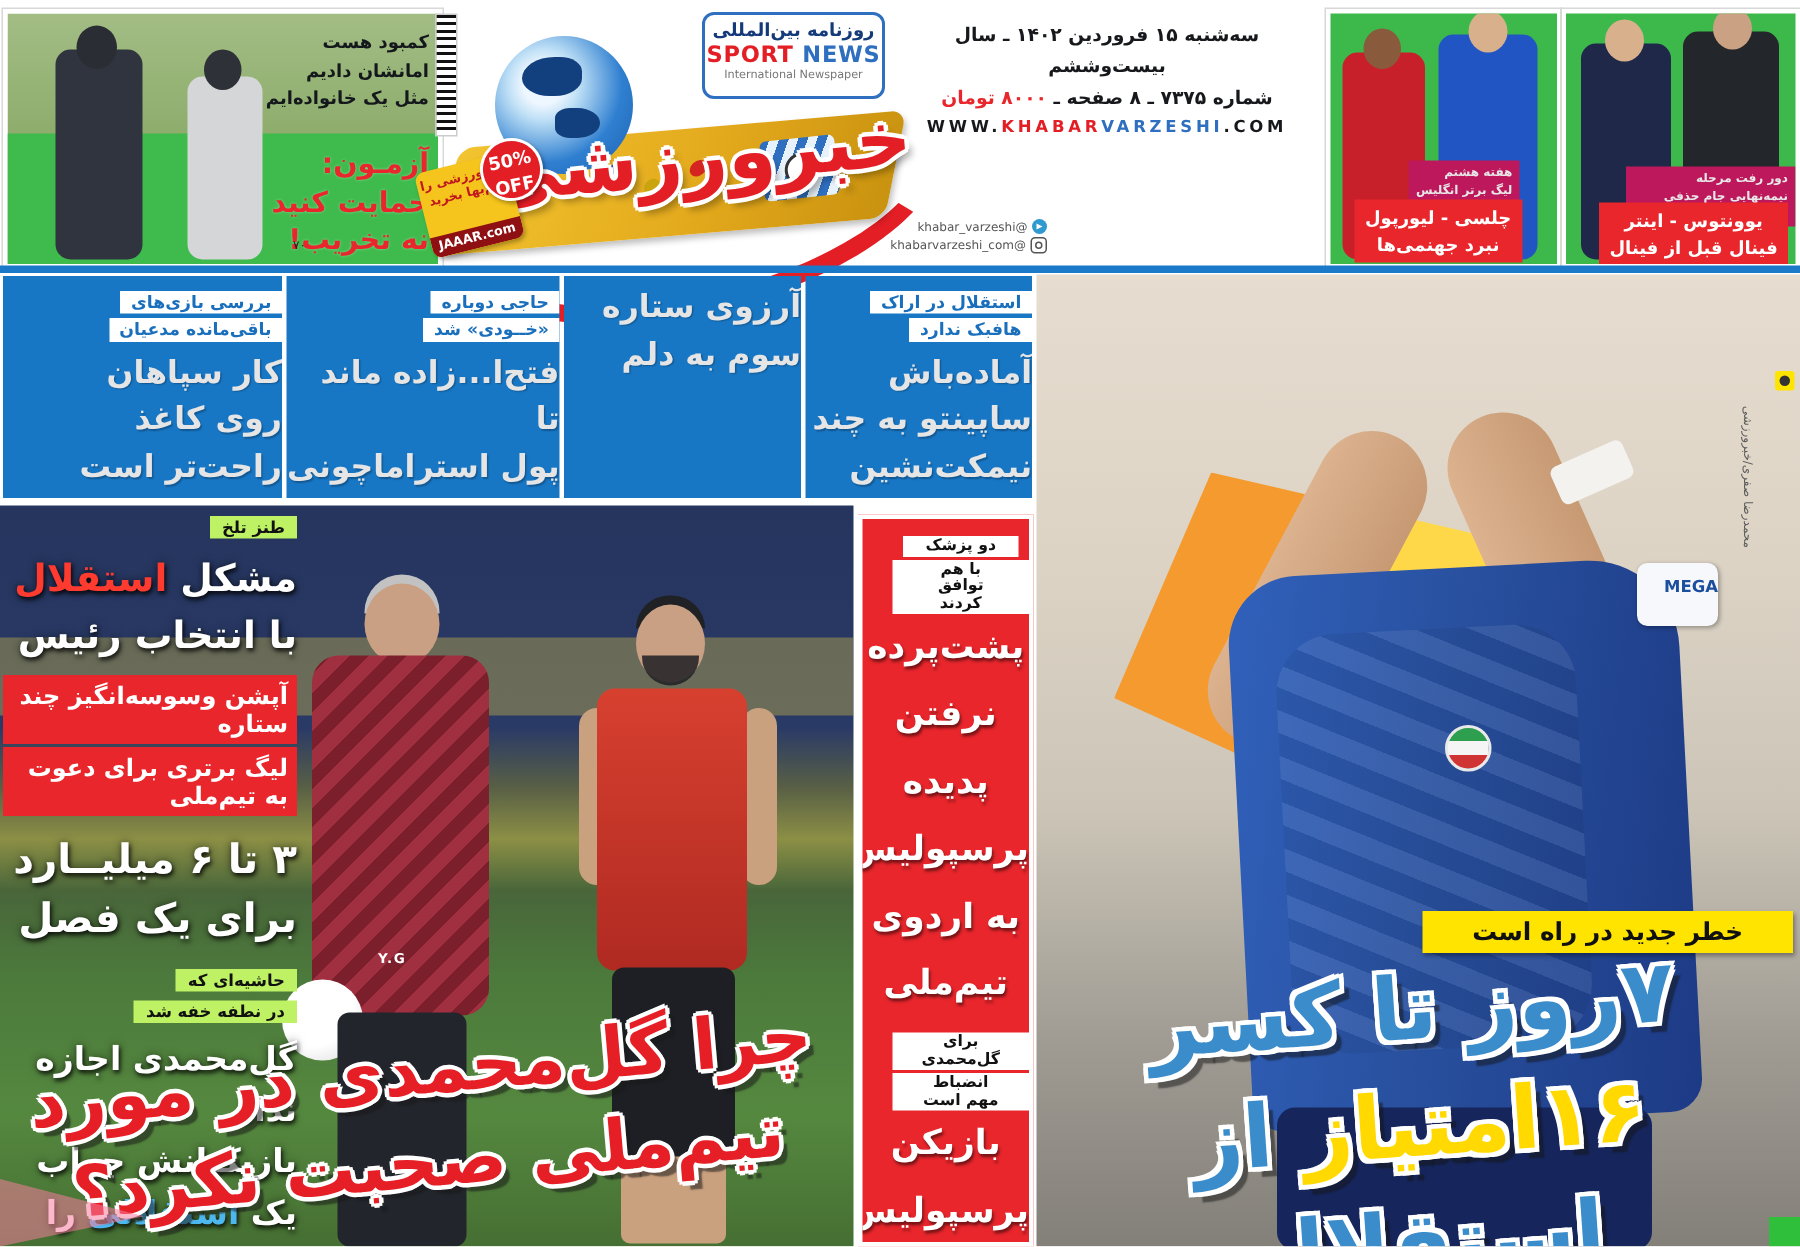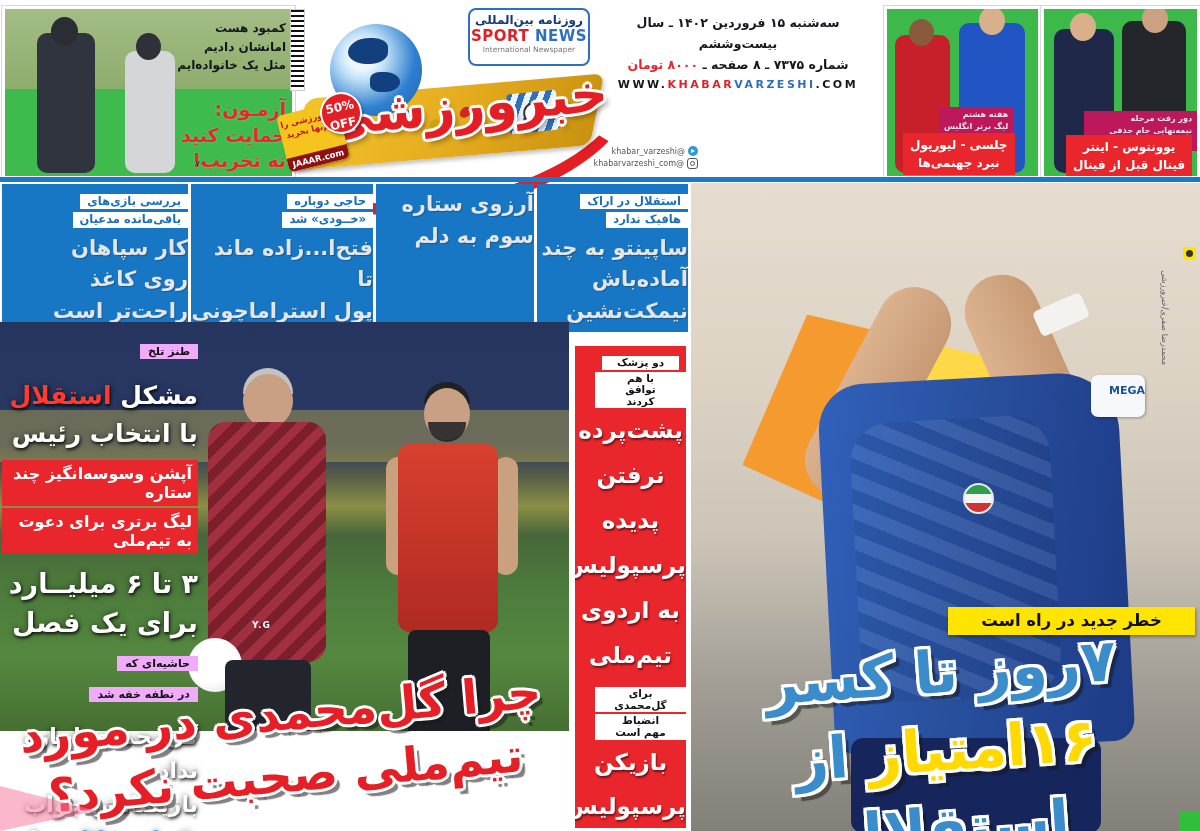--- a/index.html
+++ b/index.html
@@ -76,27 +76,27 @@
   .hbox{top:184px;height:148px;background:#1877c5;overflow:hidden;}
   .hb0{left:537px;width:151px;} .hb1{left:376px;width:158px;}
   .hb2{left:191px;width:182px;} .hb3{left:2px;width:186px;}
   .chip{display:inline-block;background:#fff;color:#1a6fbd;font-size:11.5px;font-weight:bold;
         padding:1px 7px;margin-top:2px;}
   .hbox .chips{padding-top:7px;line-height:1.15;}
   .hbox .ttl{margin-top:5px;color:#e5e5e5;font-weight:bold;font-size:21px;line-height:1.5;
              text-shadow:1px 1px 1px rgba(0,0,0,.25);}
 
   
-  .center-photo{left:0;top:322px;width:569px;height:409px;overflow:hidden;
+  .center-photo{left:0;top:337px;width:569px;height:494px;overflow:hidden;
     background:linear-gradient(180deg,#25355e 0%,#2a3a66 30%,#585f45 38%,#8c8f45 45%,#49663a 52%,#4c7a3c 64%,#55883f 82%,#466f33 100%);}
   .seatband{left:0;top:88px;width:100%;height:52px;background:rgba(214,193,70,.38);}
   .ball{border-radius:50%;background:radial-gradient(circle at 35% 30%,#ffffff 0 55%,#d9d9d9 100%);}
   .ycap{position:absolute;color:#fff;font-size:9px;font-weight:bold;letter-spacing:1px;}
   .left-col{left:2px;top:340px;width:198px;text-align:right;padding-right:2px;box-sizing:border-box;}
-  .wtag{display:inline-block;background:#f0abfc;color:#111;font-size:11px;font-weight:bold;padding:1px 8px;margin-bottom:12px;}
+  .wtag{display:inline-block;background:#bef264;color:#111;font-size:11px;font-weight:bold;padding:1px 8px;margin-bottom:2px;}
   .oh{color:#fff;font-weight:bold;text-shadow:1px 2px 3px rgba(0,0,0,.75),0 0 6px rgba(0,0,0,.5);}
   .lc-h1{font-size:25px;line-height:1.5;margin:6px 0 8px;}
   .lc-h1 .red{color:#ff3b30;}
   .rchip{display:inline-block;background:#e8262c;color:#fff;font-size:16px;font-weight:bold;
          padding:4px 6px;margin-bottom:2px;}
   .lc-h2{font-size:27px;line-height:1.45;margin:8px 0 10px;}
   .lc-h3{font-size:22px;line-height:1.55;margin:6px 0 8px;}
   .lc-h3 .blu{color:#4db8ef;}
   .center-head{left:-6px;top:683px;width:578px;transform:rotate(-5deg);text-align:center;
                color:#e61e25;font-weight:bold;font-size:47px;line-height:1.32;letter-spacing:-1px;
@@ -249,22 +249,22 @@
       <div>یوونتوس - اینتر</div>
       <div>فینال قبل از فینال</div>
     </div>
   </div>
 
   <div class="abs blue-rule"></div>
 
   <div class="abs hbox hb0">
     <div class="chips"><span class="chip">استقلال در اراک</span><br><span class="chip">هافبک ندارد</span></div>
     <div class="ttl">
+        <div>آماده‌باش</div>
         <div>ساپینتو به چند</div>
-        <div>آماده‌باش</div>
         <div>نیمکت‌نشین</div>
       </div>
   </div>
   <div class="abs hbox hb1">
     <div class="ttl">
         <div>آرزوی ستاره</div>
         <div>سوم به دلم</div>
       </div>
   </div>
   <div class="abs hbox hb2">

